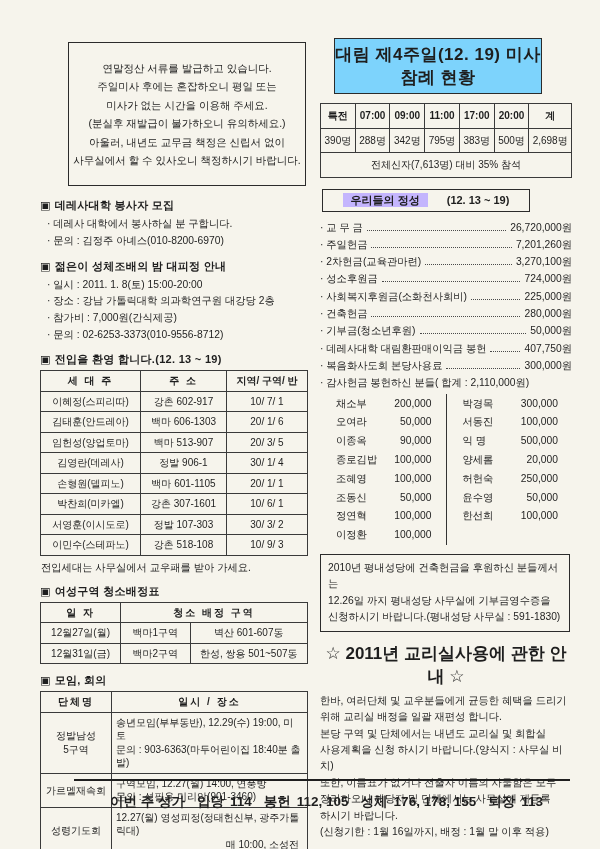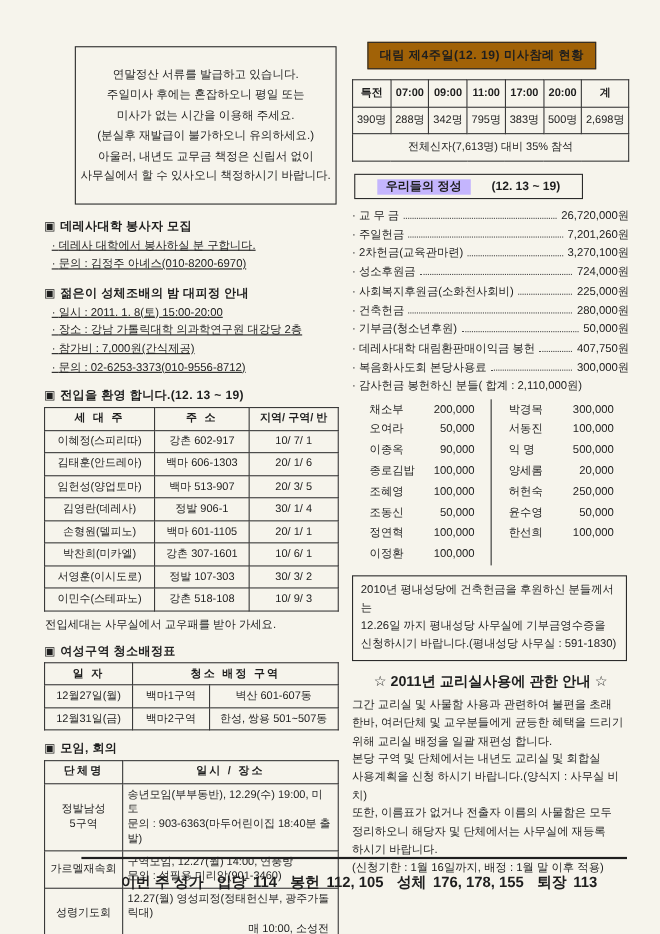--- a/index.html
+++ b/index.html
@@ -14,39 +14,39 @@
   .col-right{flex:1;min-width:0;}
 
   .notice-box{
     border:1.5px solid #2b2b2b;margin:6px 2px 12px 28px;padding:16px 4px;
     text-align:center;font-size:10.5px;line-height:1.75;
   }
 
   .section{margin-bottom:9px;}
   .sec-title{font-weight:bold;font-size:11px;margin-bottom:3px;letter-spacing:.3px;}
   .sec-title .mark{margin-right:4px;}
-  .bullet{font-size:10.3px;line-height:1.62;padding-left:7px;text-decoration:underline;}
+  .bullet{font-size:10.3px;line-height:1.62;padding-left:7px;}
   .bullet::before{content:"· ";}
 
   table{border-collapse:collapse;width:100%;}
   .tbl th,.tbl td{
     border:1px solid #3a3a3a;font-size:10px;padding:3px 2px;text-align:center;
     font-weight:normal;line-height:1.35;
   }
   .tbl th{font-weight:bold;letter-spacing:2px;}
   .note-line{font-size:10.3px;margin:5px 0 0 1px;}
 
   .meet td{padding:3px 4px;}
   .meet .grp{width:62px;}
   .meet .det{text-align:left;}
   .meet .det .r{text-align:right;padding-right:4px;}
 
   .mass-title{
-    border:1.5px solid #2b2b2b;background:#a16207;text-align:center;
-    font-weight:bold;font-size:11px;padding:4px 0;margin:2px 30px 9px 14px;letter-spacing:.5px;
+    border:1.5px solid #2b2b2b;background:#7dd3fc;text-align:center;
+    font-weight:bold;font-size:17px;padding:4px 0;margin:2px 30px 9px 14px;letter-spacing:.5px;
   }
   .mass th,.mass td{padding:5px 1px;font-size:10px;letter-spacing:0;}
   .mass .total{width:17%;}
 
   .jbox{
     border:1.5px solid #2b2b2b;text-align:center;padding:3px 0;
     margin:11px 42px 7px 2px;font-size:11px;font-weight:bold;
   }
   .jbox .jshade{background:#c4b5fd;padding:1px 8px;}
   .jbox .jperiod{margin-left:16px;}
@@ -59,21 +59,21 @@
 
   .donors{display:flex;font-size:10.3px;margin:3px 0 9px;}
   .dcol{flex:1;min-width:0;}
   .dcol.dleft{border-right:1px solid #333;}
   .drow{display:flex;justify-content:space-between;padding:2.2px 14px 2.2px 16px;line-height:1.4;}
 
   .pn-box{border:1.5px solid #2b2b2b;padding:5px 7px;font-size:10.3px;line-height:1.6;margin:2px 2px 9px 0;}
   .photo{font-size:10.3px;line-height:1.62;margin-bottom:6px;}
   .photo .l2{padding-left:15px;}
 
-  .cls-title{text-align:center;font-weight:bold;font-size:13px;margin:10px 0 5px;}
+  .cls-title{text-align:center;font-weight:bold;font-size:17px;margin:10px 0 5px;}
   .cls-line{font-size:10.3px;line-height:1.6;}
 
   .footer{
     position:absolute;left:42px;right:30px;top:779px;
     border-top:2px solid #1f1f1f;padding:12px 0 0 36px;
     font-weight:bold;font-size:13.5px;display:flex;gap:12px;white-space:nowrap;margin-left:32px;
   }
   .footer .fi b{margin-left:6px;}
 </style>
 </head>
@@ -389,21 +389,20 @@
 
       <div class="pn-box">
         <div>2010년 평내성당에 건축헌금을 후원하신 분들께서는</div>
         <div>12.26일 까지 평내성당 사무실에 기부금영수증을</div>
         <div>신청하시기 바랍니다.(평내성당 사무실 : 591-1830)</div>
       </div>
 
 
       <div class="cls-title">☆ 2011년 교리실사용에 관한 안내 ☆</div>
       <div>
-        <div class="cls-line">그간 교리실 및 사물함 사용과 관련하여 불편을 초래</div>
         <div class="cls-line">한바, 여러단체 및 교우분들에게 균등한 혜택을 드리기</div>
         <div class="cls-line">위해 교리실 배정을 일괄 재편성 합니다.</div>
         <div class="cls-line">본당 구역 및 단체에서는 내년도 교리실 및 회합실</div>
         <div class="cls-line">사용계획을 신청 하시기 바랍니다.(양식지 : 사무실 비치)</div>
         <div class="cls-line">또한, 이름표가 없거나 전출자 이름의 사물함은 모두</div>
         <div class="cls-line">정리하오니 해당자 및 단체에서는 사무실에 재등록</div>
         <div class="cls-line">하시기 바랍니다.</div>
         <div class="cls-line">(신청기한 : 1월 16일까지, 배정 : 1월 말 이후 적용)</div>
       </div>
     </div>

